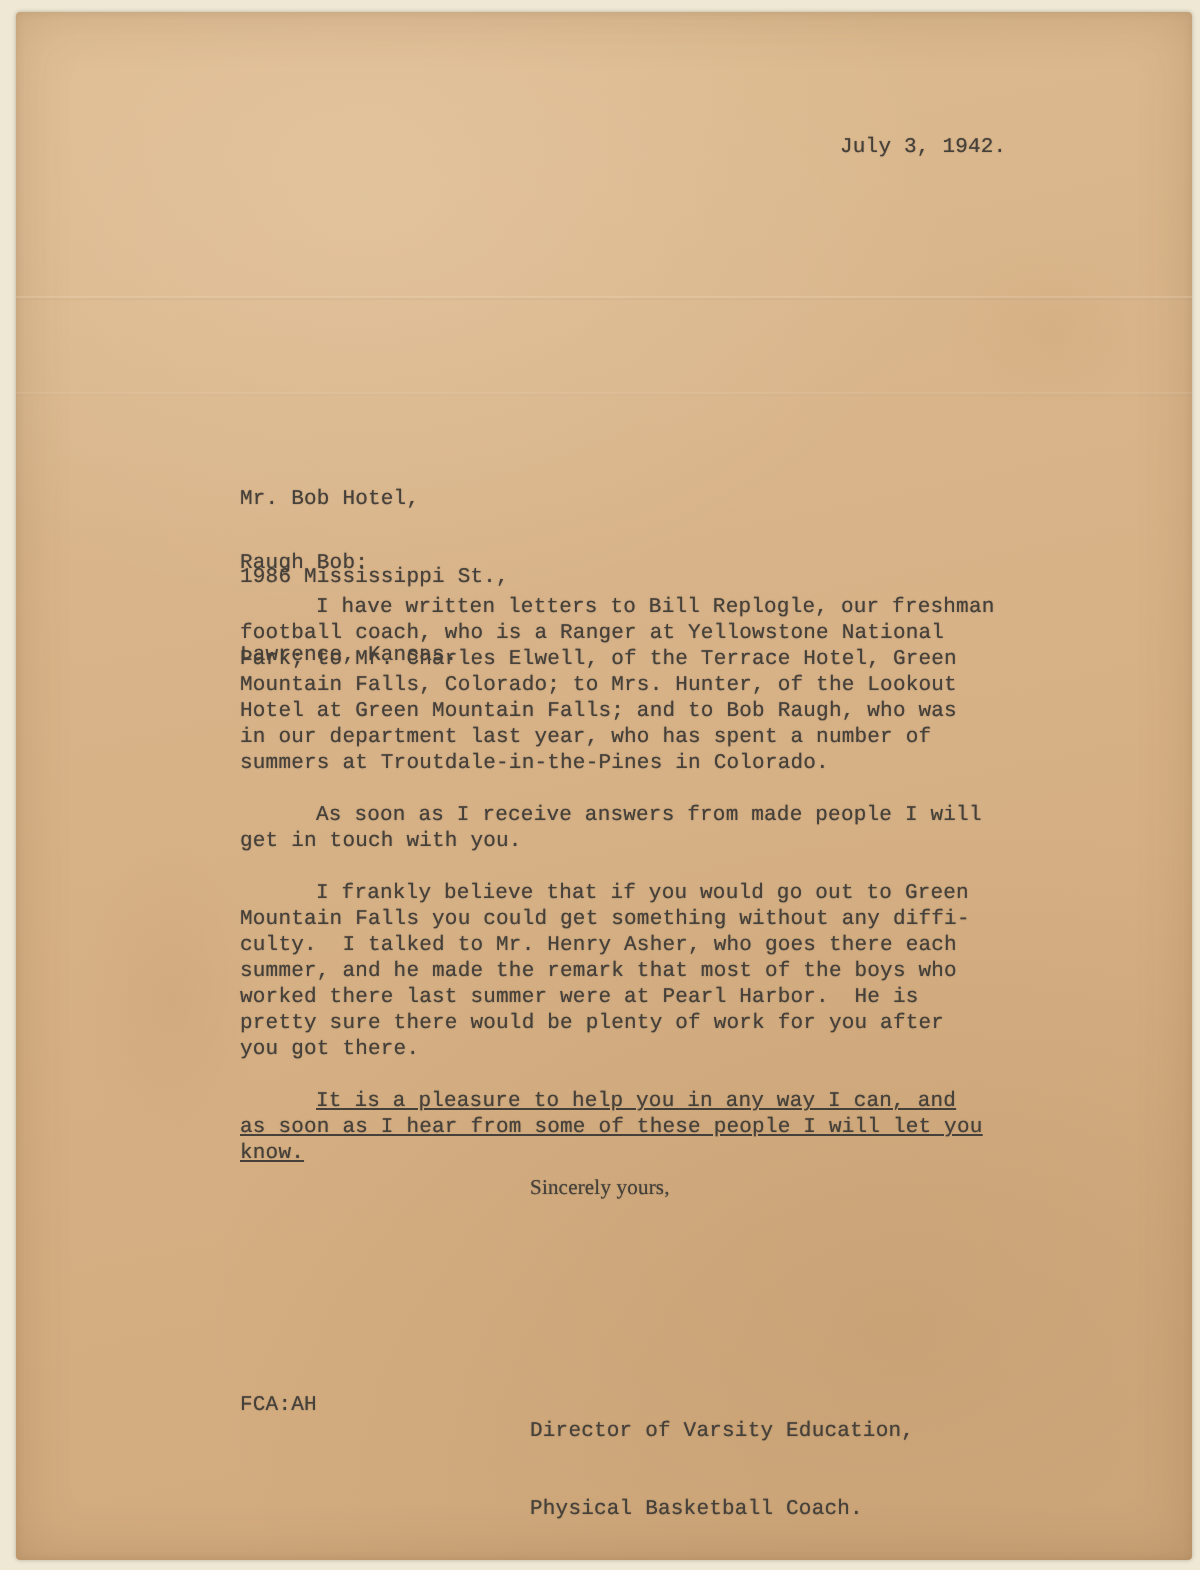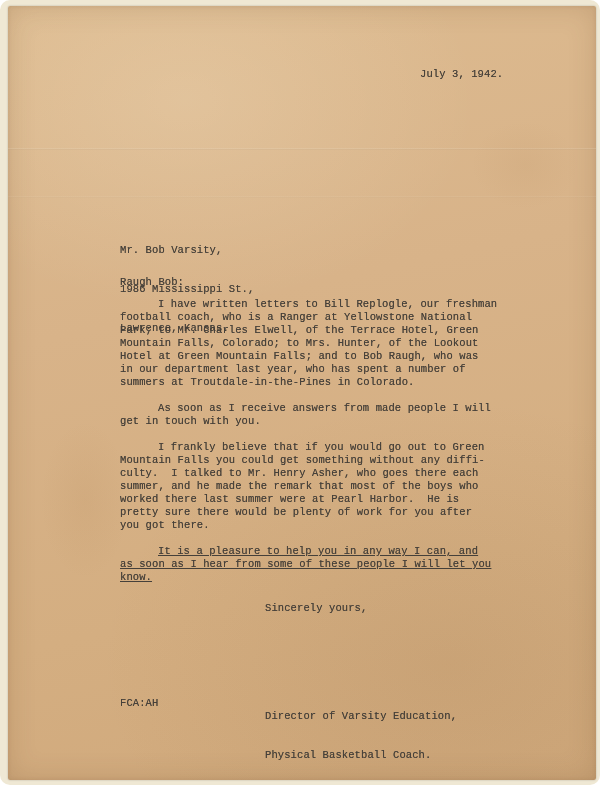--- a/index.html
+++ b/index.html
@@ -9,21 +9,20 @@
     height: 785px;
     overflow: hidden;
     font-family: "Liberation Mono", "DejaVu Sans Mono", monospace;
   }
 
   .scan-bed {
     position: relative;
     width: 600px;
     height: 785px;
     background: #efe8d4;
-    border-radius: 10px;
   }
 
   .paper {
     position: absolute;
     left: 8px;
     top: 6px;
     right: 4px;
     bottom: 5px;
     background:
       radial-gradient(ellipse 420px 300px at 30% 12%, rgba(255,244,220,0.18), rgba(255,244,220,0) 70%),
@@ -72,40 +71,40 @@
   }
 
   .date-line      { left: 420px; top: 68px;  }
   .recipient      { left: 120px; top: 218px; }
   .salutation     { left: 120px; top: 276px; }
   .para           { left: 120px; width: 395px; text-indent: 38px; }
   .p1             { top: 298px; }
   .p2             { top: 402px; }
   .p3             { top: 441px; }
   .p4             { top: 545px; text-decoration: underline; }
-  .closing        { left: 265px; top: 602px; }
+  .closing        { left: 265px; top: 588px; font-family: Liberation Serif, serif; }
   .signature      { left: 265px; top: 684px; }
   .initials       { left: 120px; top: 697px; }
 </style>
 </head>
 <body>
 
 <div class="scan-bed">
 
   <div class="paper"></div>
 
   <div class="crease c1"></div>
   <div class="crease c2"></div>
   <div class="stain s1"></div>
   <div class="stain s2"></div>
 
   <div class="txt date-line">July 3, 1942.</div>
 
   <div class="txt recipient">
-    <div>Mr. Bob Varsity,</div>
+    <div>Mr. Bob Hotel,</div>
     <div>1986 Mississippi St.,</div>
     <div>Lawrence, Kansas.</div>
   </div>
 
   <div class="txt salutation">Raugh Bob:</div>
 
   <div class="txt para p1">I have written letters to Bill Replogle, our freshman
 football coach, who is a Ranger at Yellowstone National
 Park; to Mr. Charles Elwell, of the Terrace Hotel, Green
 Mountain Falls, Colorado; to Mrs. Hunter, of the Lookout

